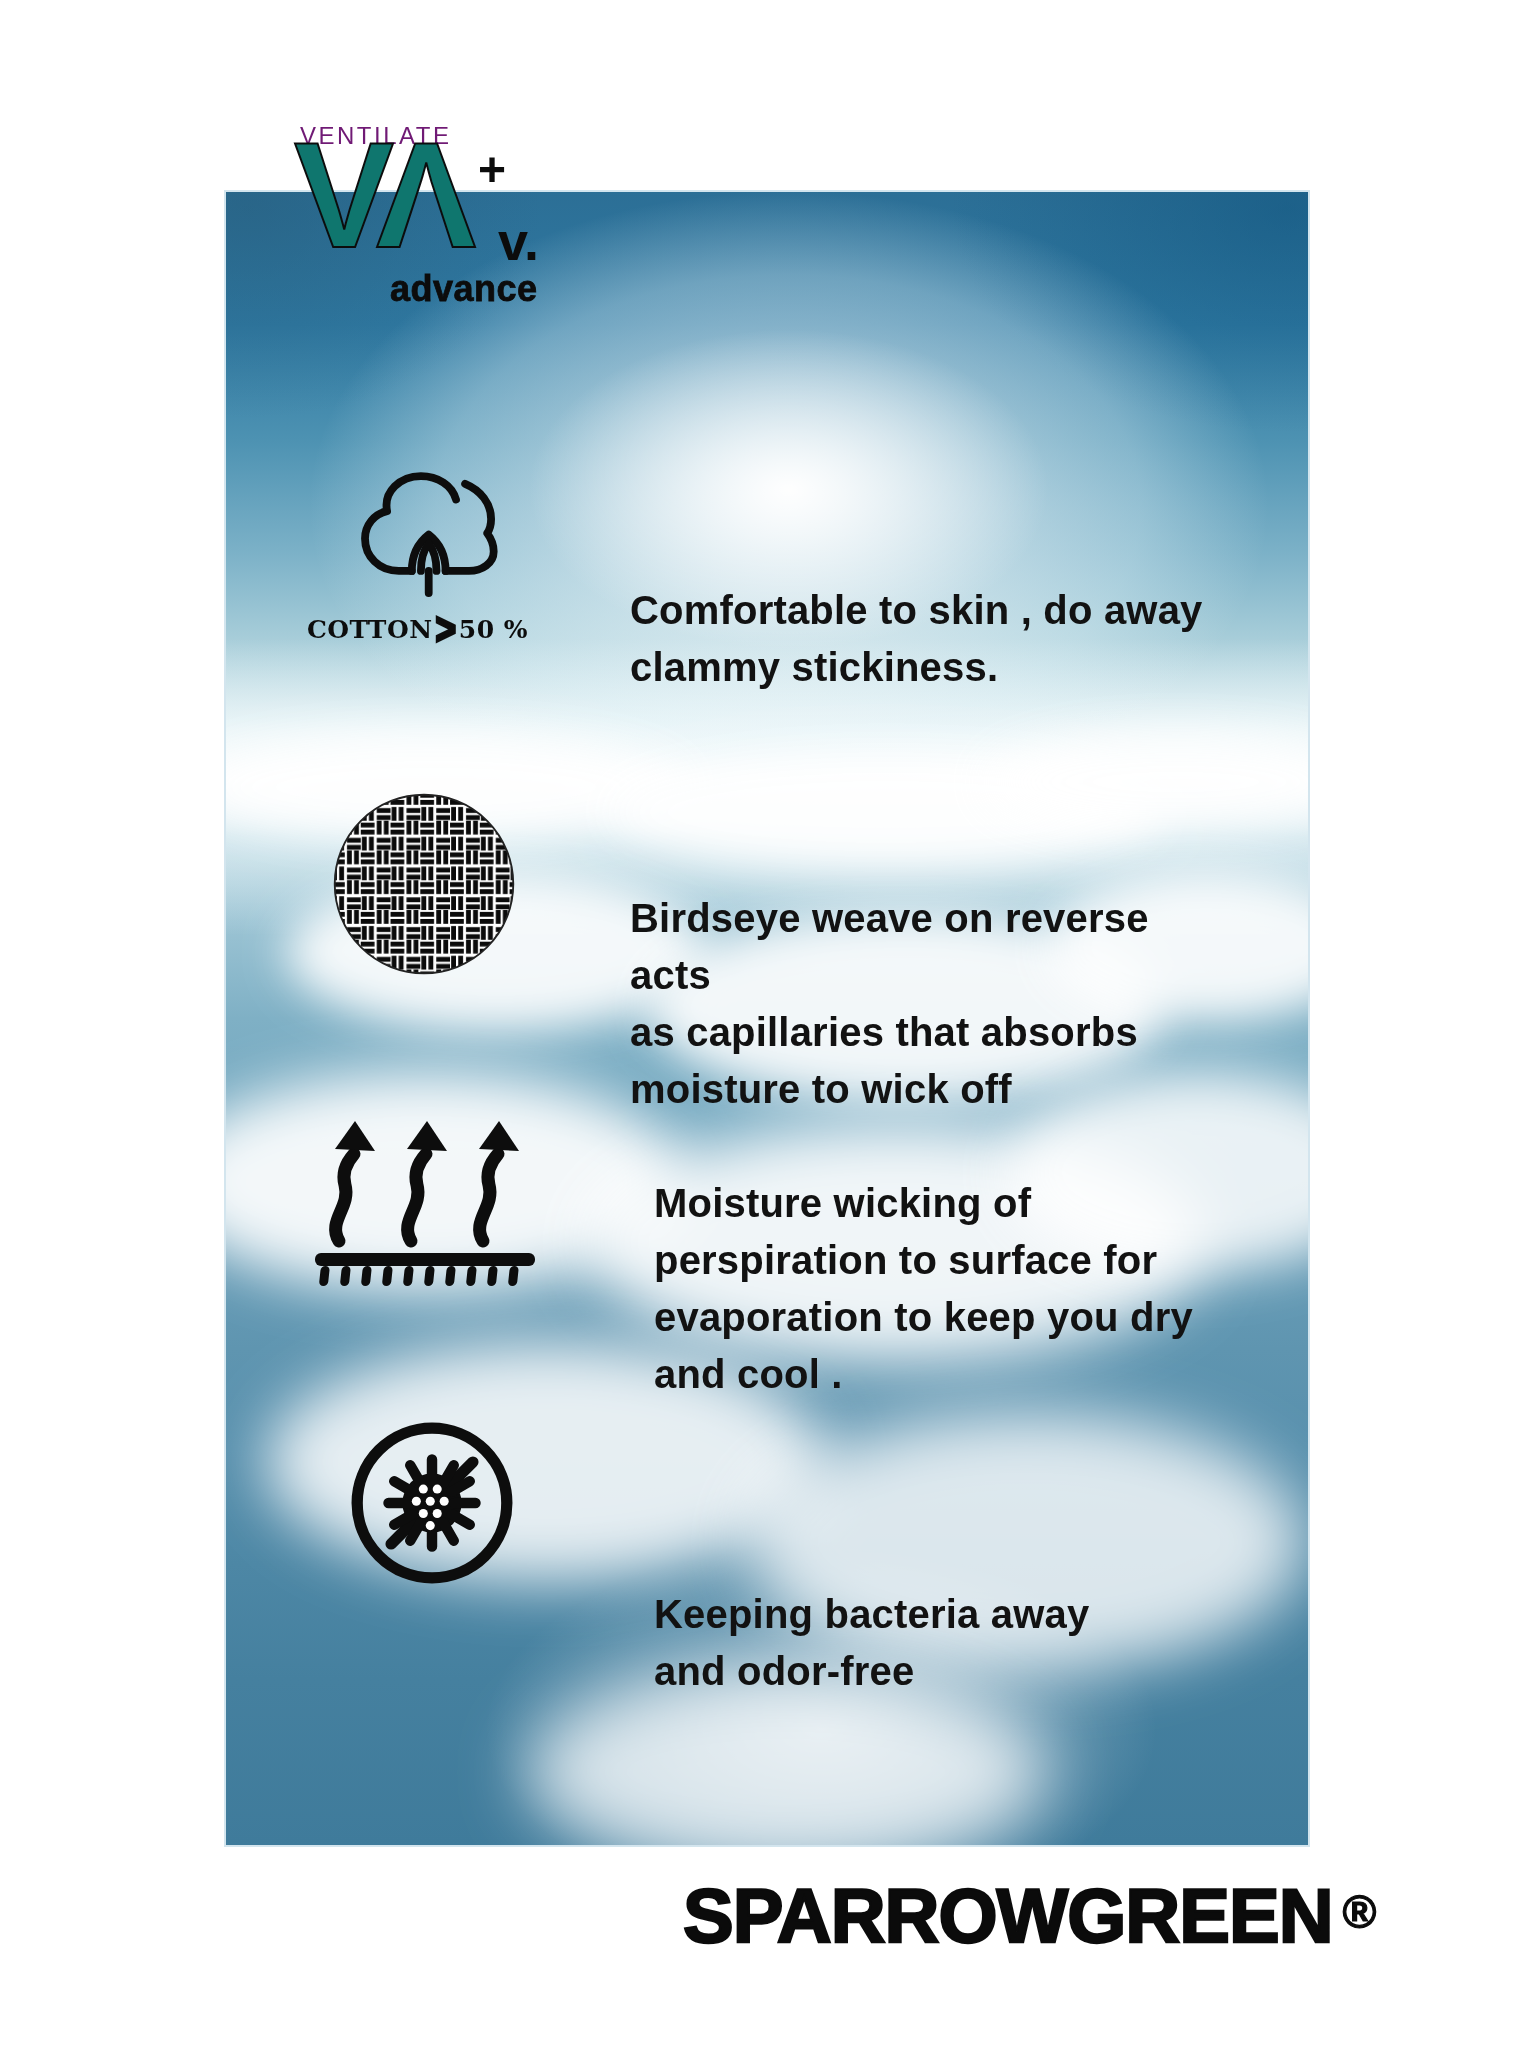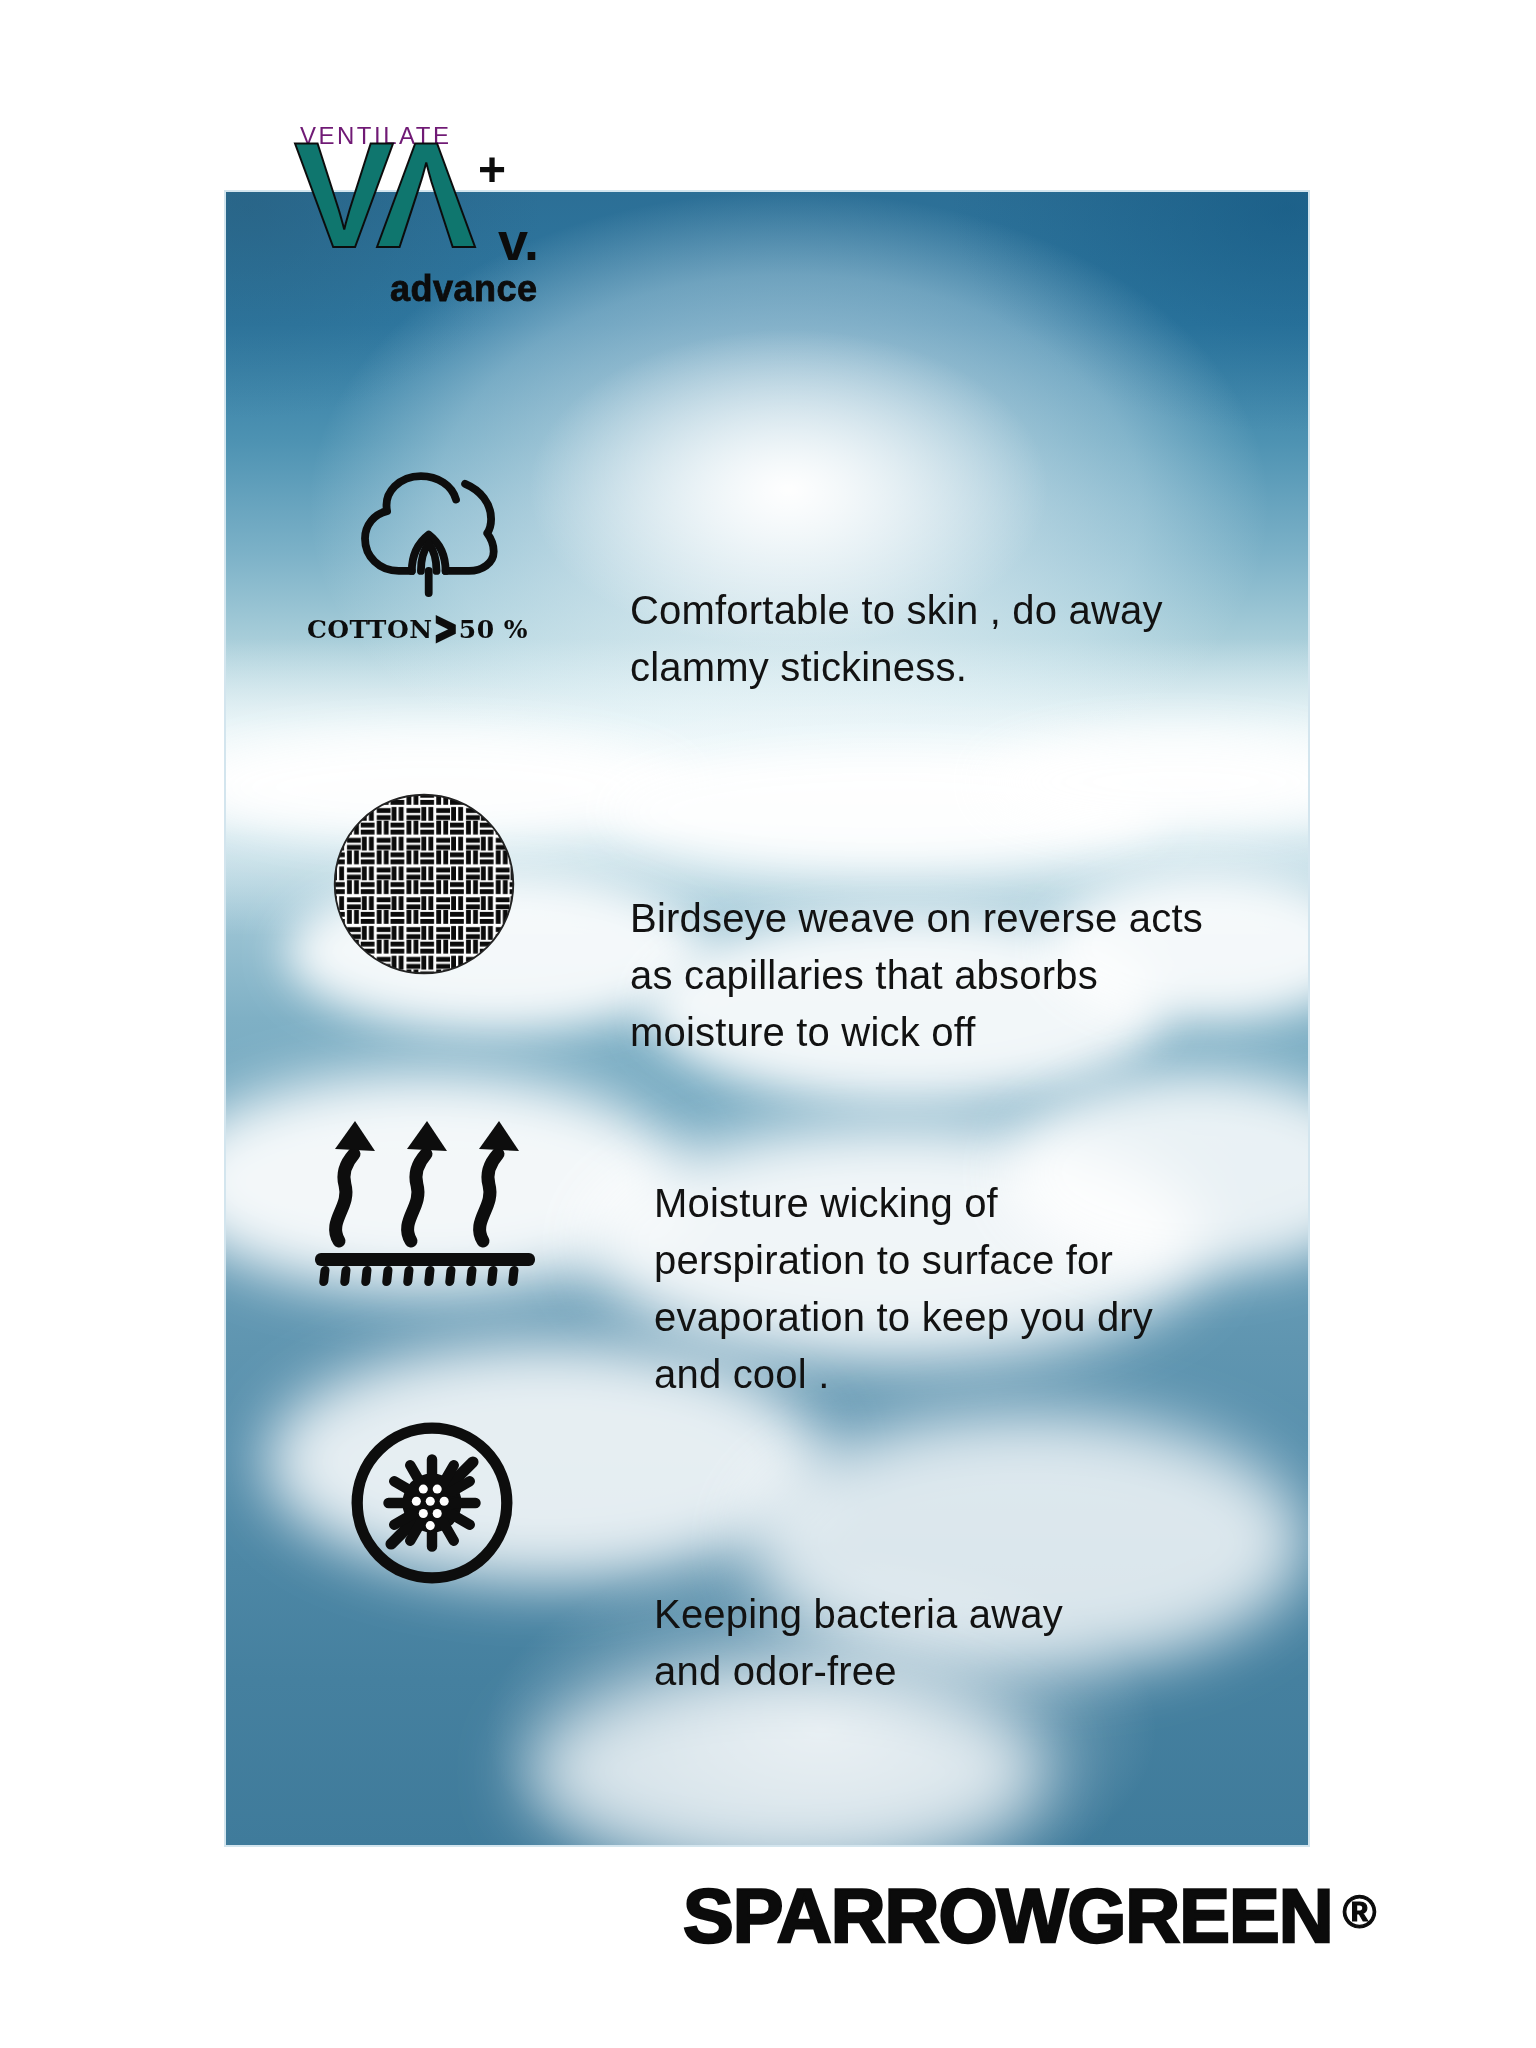--- a/index.html
+++ b/index.html
@@ -25,21 +25,21 @@
     color:#701a75;z-index:6;}
   .logo-monogram{position:absolute;left:294px;top:120px;font-size:150px;line-height:1;font-weight:bold;
     letter-spacing:-18px;color:#0f766e;z-index:6;-webkit-text-stroke:2px #0c0c0c;}
   .logo-plus{position:absolute;left:478px;top:142px;font-size:48px;font-weight:bold;color:#0c0c0c;z-index:6;}
   .logo-vdot{position:absolute;left:498px;top:210px;font-size:54px;font-weight:bold;color:#0c0c0c;z-index:6;}
   .logo-advance{position:absolute;left:390px;top:252px;font-size:36px;font-weight:bold;letter-spacing:0.5px;
     color:#0c0c0c;z-index:6;margin-top:16px;-webkit-text-stroke:0.8px #0c0c0c;}
 
   
   .icon{position:absolute;z-index:5;}
-  .feature-text{position:absolute;z-index:5;width:590px;font-size:40px;font-weight:normal;
+  .feature-text{position:absolute;z-index:5;width:590px;font-size:40px;font-weight:bold;
     line-height:57px;color:#121212;white-space:pre-line;letter-spacing:0.2px;}
   .icon-label{position:absolute;z-index:5;text-align:center;font-family:"DejaVu Serif", serif;
     font-weight:bold;color:#0d0d0d;font-size:25px;letter-spacing:0.5px;}
   .cotton-label{display:flex;align-items:center;justify-content:flex-end;height:46px;}
   .chevron{font-family:"Liberation Sans", sans-serif;font-size:44px;font-weight:bold;
     -webkit-text-stroke:3px #0d0d0d;transform:scaleX(0.8);line-height:1;}
 
   .icon-cotton{left:352px;top:455px;width:156px;height:150px;}
   .label-cotton{left:278px;top:606px;width:250px;}
   .text-1{left:630px;top:582px;}

